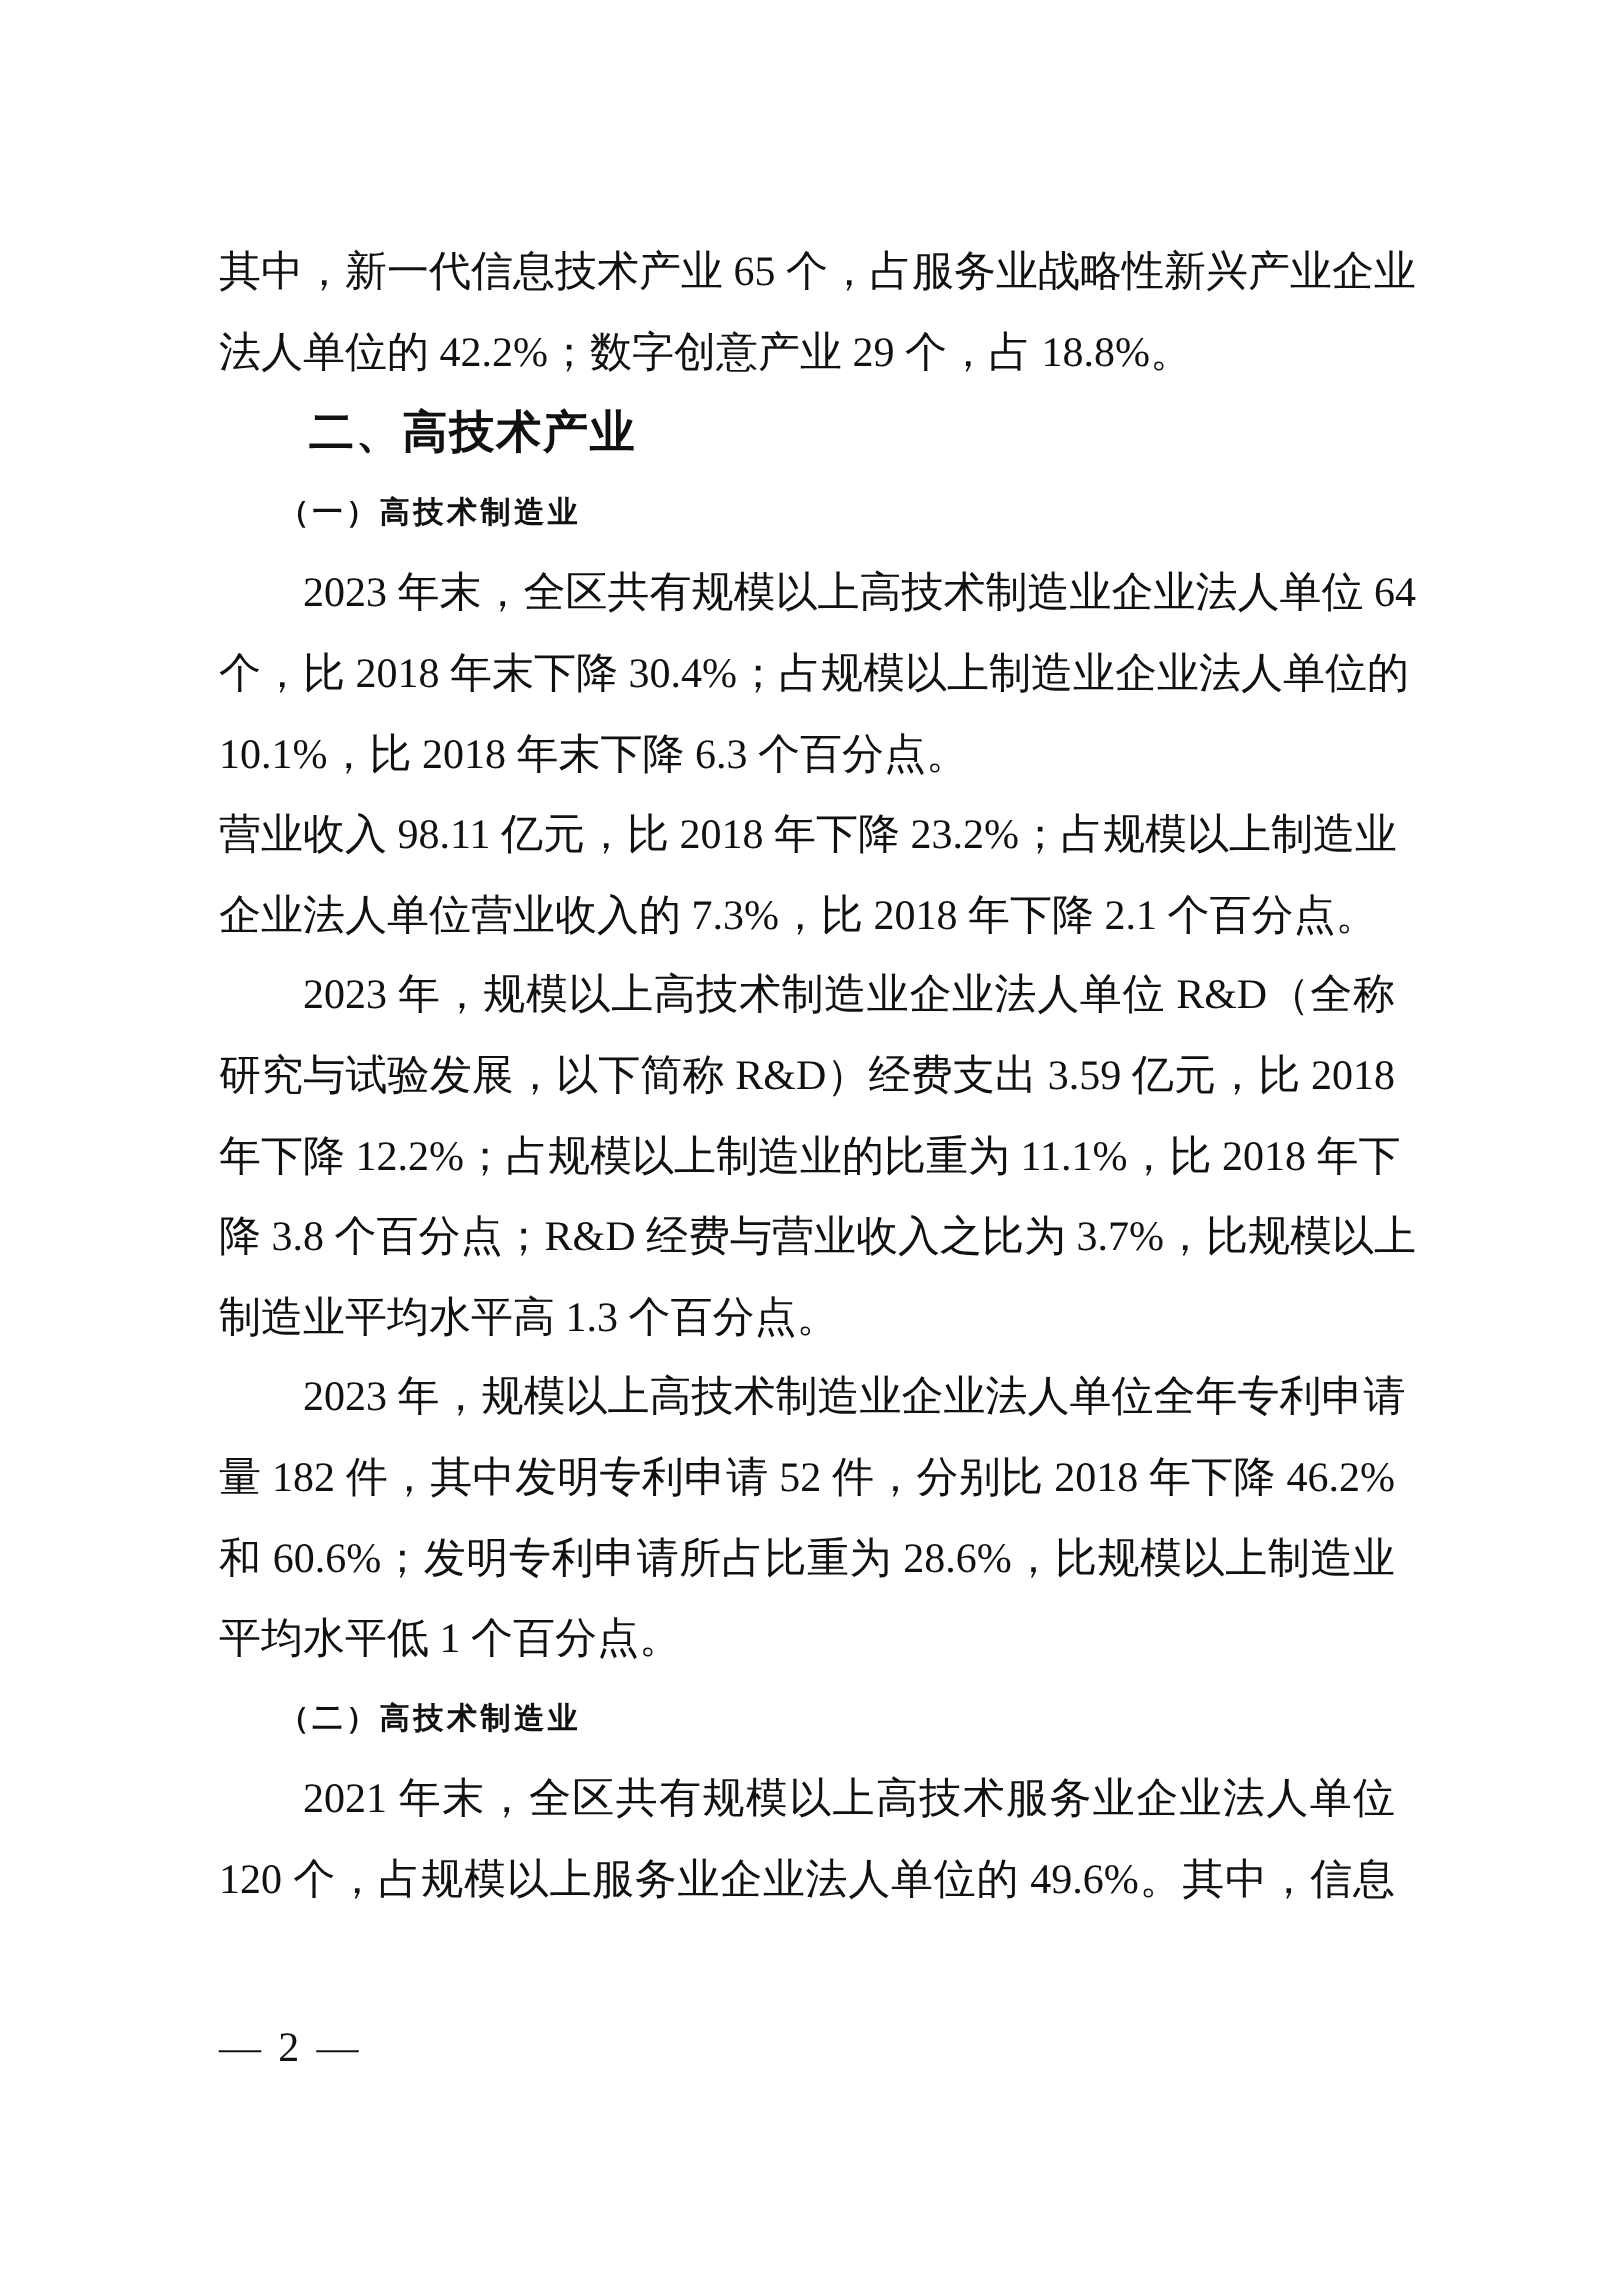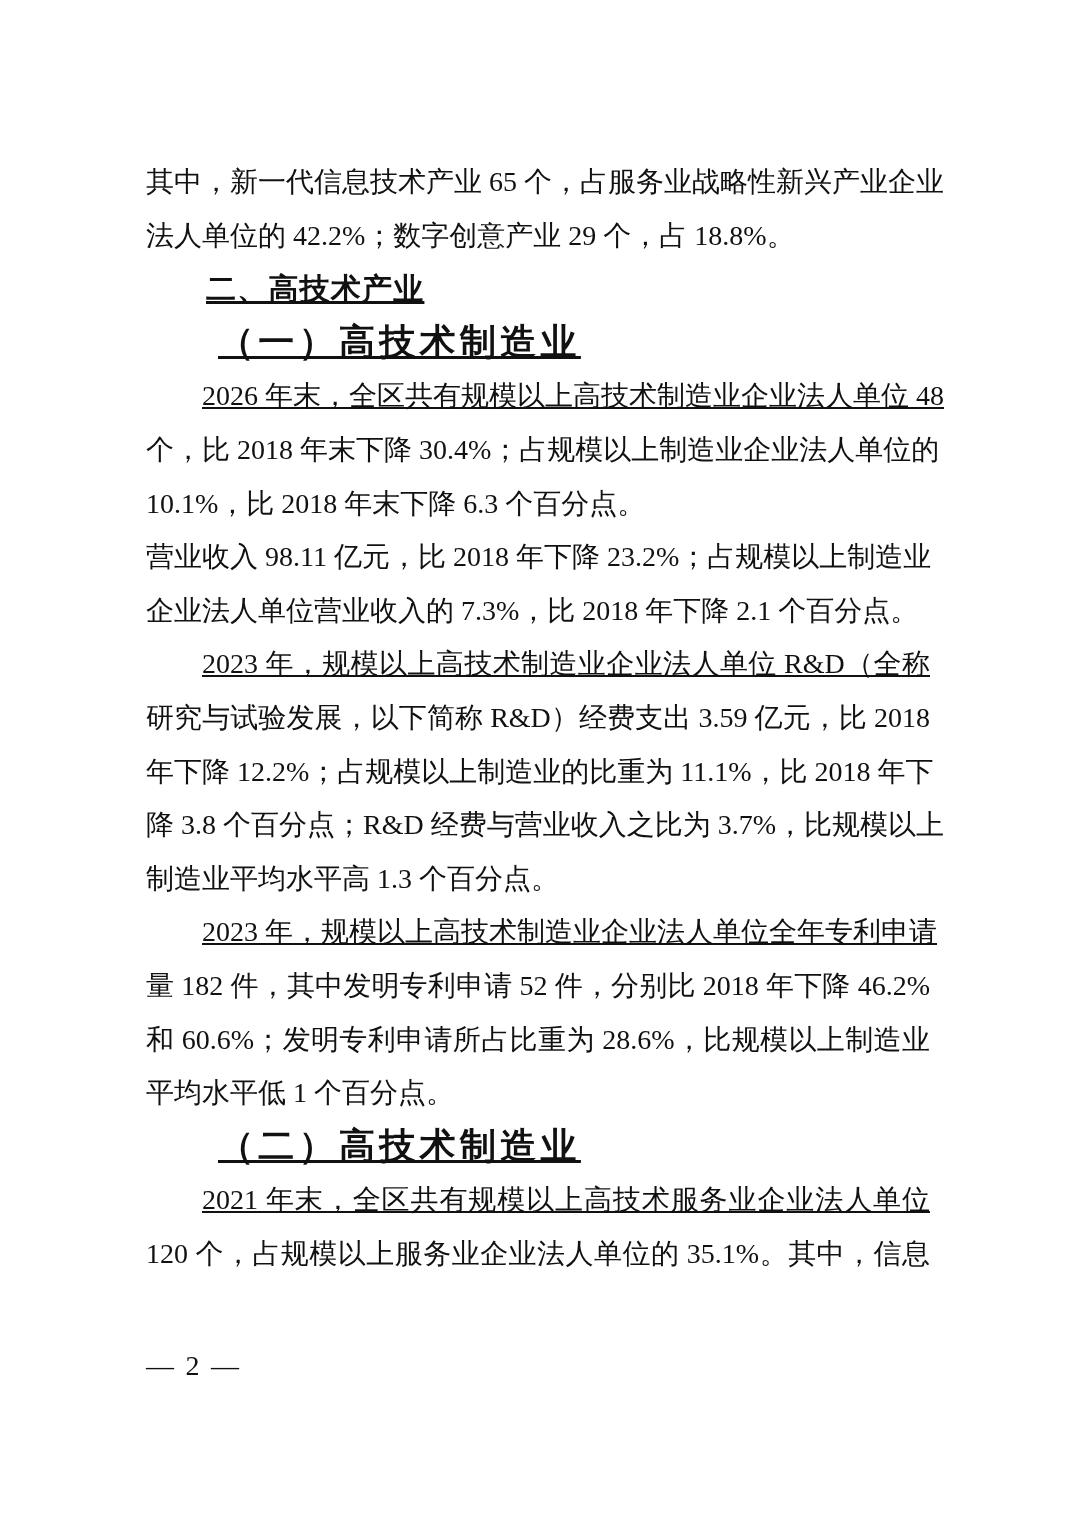--- a/index.html
+++ b/index.html
@@ -25,30 +25,30 @@
     height: 53.6px;
     line-height: 53.6px;
     font-size: 28px;
     white-space: nowrap;
     text-align: left;
   }
   .just {
     text-align: justify;
     text-align-last: justify;
   }
-  .indent { text-indent: 2em; text-decoration: underline; }
+  .indent { text-indent: 2em; }
   .h1 {
     font-family: "Liberation Sans", "DejaVu Sans", sans-serif;
     font-weight: bold;
     font-size: 30px;
     letter-spacing: 0.04em;
   }
   .h2 {
     font-weight: bold;
-    font-size: 36px;
+    font-size: 20px;
     letter-spacing: 0.12em;
   }
   .footer {
     position: absolute;
     left: 146px;
     top: 1346px;
     font-size: 28px;
     line-height: 40px;
     letter-spacing: 0.08em;
     color: #111111;
@@ -56,32 +56,32 @@
 </style>
 </head>
 <body>
 
 <div class="page">
   <div class="content">
     <div class="line just">其中，新一代信息技术产业 65 个，占服务业战略性新兴产业企业</div>
     <div class="line">法人单位的 42.2%；数字创意产业 29 个，占 18.8%。</div>
     <div class="line h1 indent">二、高技术产业</div>
     <div class="line h2 indent">（一）高技术制造业</div>
-    <div class="line just indent">2026 年末，全区共有规模以上高技术制造业企业法人单位 48</div>
+    <div class="line just indent">2023 年末，全区共有规模以上高技术制造业企业法人单位 64</div>
     <div class="line just">个，比 2018 年末下降 30.4%；占规模以上制造业企业法人单位的</div>
     <div class="line">10.1%，比 2018 年末下降 6.3 个百分点。</div>
     <div class="line just">营业收入 98.11 亿元，比 2018 年下降 23.2%；占规模以上制造业</div>
     <div class="line">企业法人单位营业收入的 7.3%，比 2018 年下降 2.1 个百分点。</div>
     <div class="line just indent">2023 年，规模以上高技术制造业企业法人单位 R&amp;D（全称</div>
     <div class="line just">研究与试验发展，以下简称 R&amp;D）经费支出 3.59 亿元，比 2018</div>
     <div class="line just">年下降 12.2%；占规模以上制造业的比重为 11.1%，比 2018 年下</div>
     <div class="line just">降 3.8 个百分点；R&amp;D 经费与营业收入之比为 3.7%，比规模以上</div>
     <div class="line">制造业平均水平高 1.3 个百分点。</div>
     <div class="line just indent">2023 年，规模以上高技术制造业企业法人单位全年专利申请</div>
     <div class="line just">量 182 件，其中发明专利申请 52 件，分别比 2018 年下降 46.2%</div>
     <div class="line just">和 60.6%；发明专利申请所占比重为 28.6%，比规模以上制造业</div>
     <div class="line">平均水平低 1 个百分点。</div>
     <div class="line h2 indent">（二）高技术制造业</div>
     <div class="line just indent">2021 年末，全区共有规模以上高技术服务业企业法人单位</div>
-    <div class="line just">120 个，占规模以上服务业企业法人单位的 35.1%。其中，信息</div>
+    <div class="line just">120 个，占规模以上服务业企业法人单位的 49.6%。其中，信息</div>
   </div>
   <div class="footer">— 2 —</div>
 </div>
 
 </body></html>

